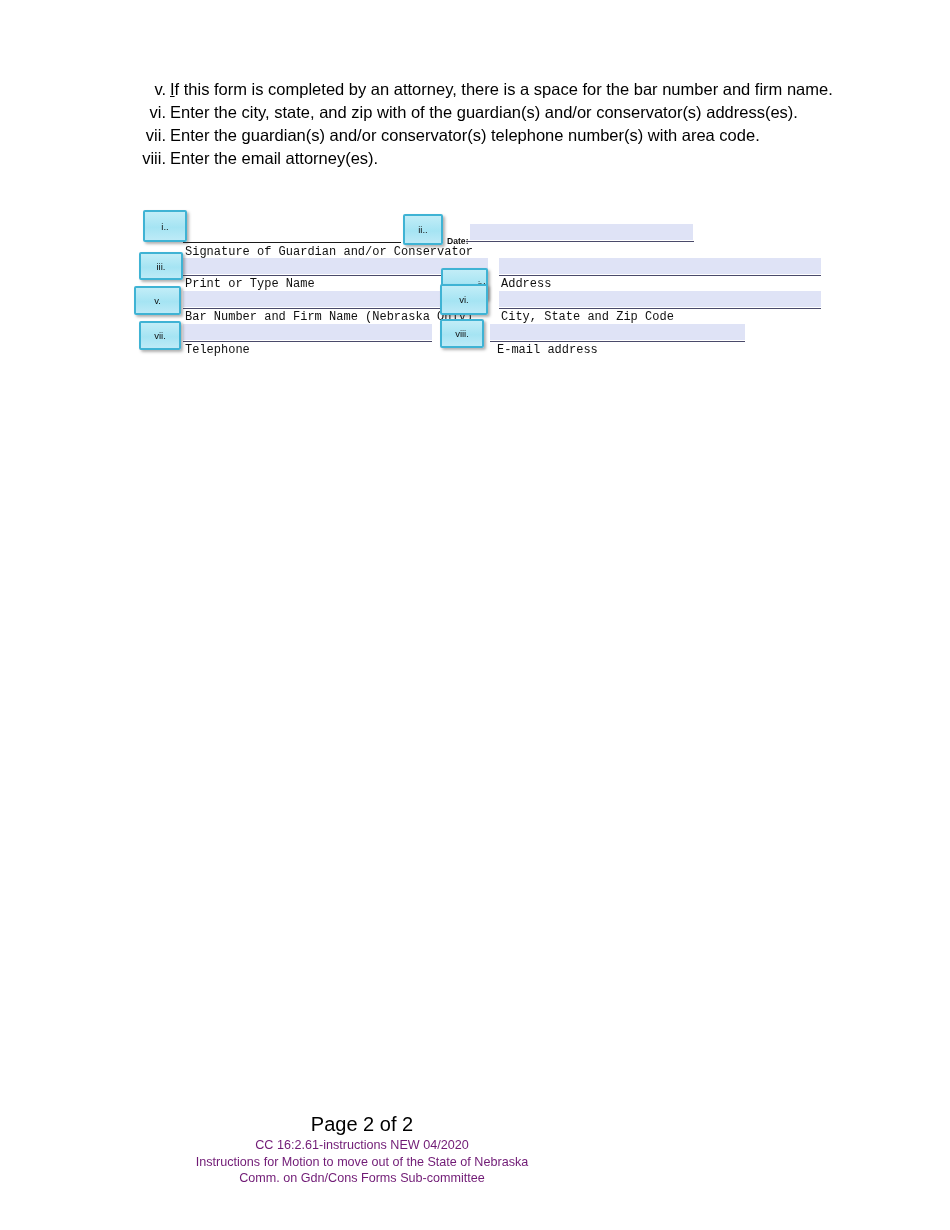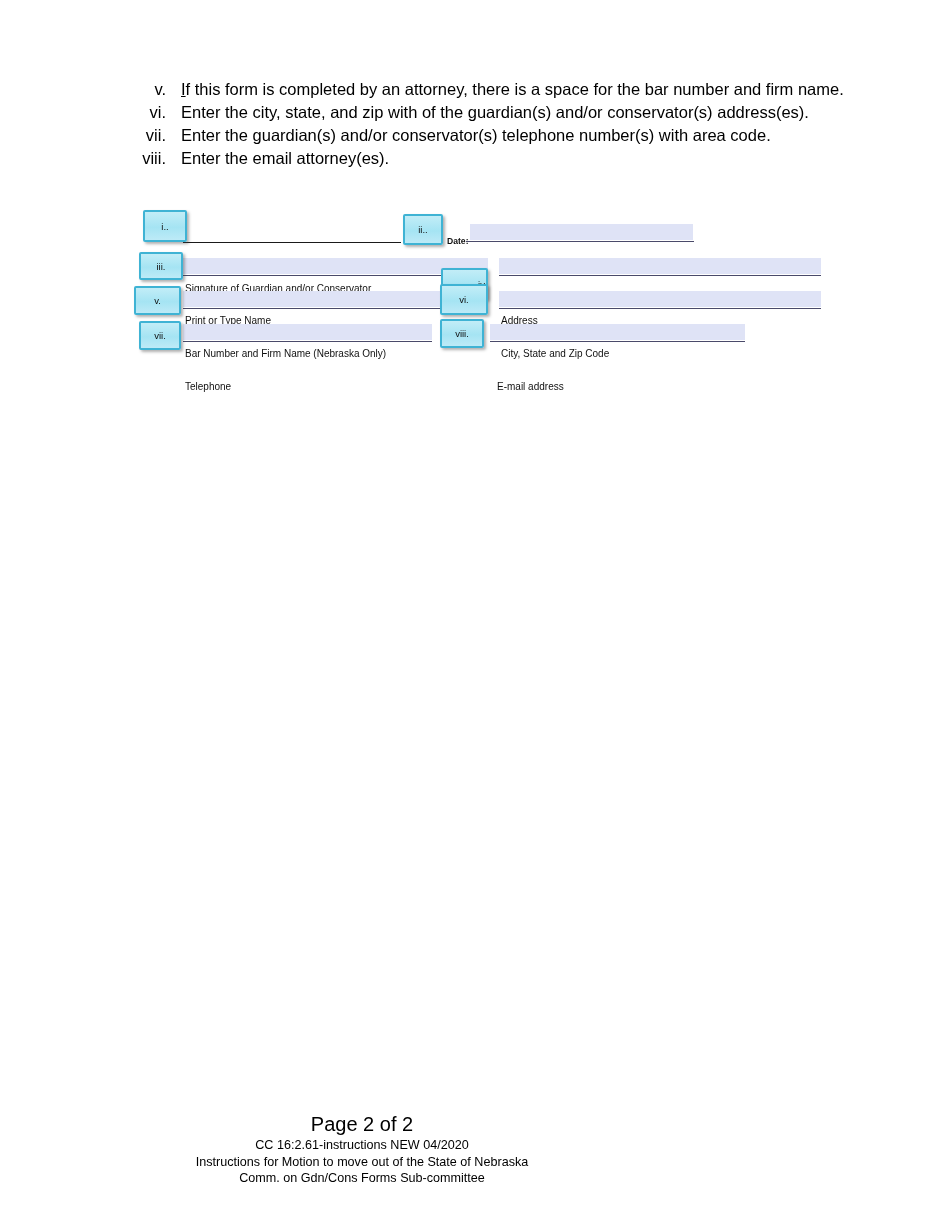--- a/index.html
+++ b/index.html
@@ -30,21 +30,21 @@
     height: 22px;
   }
   .instr-num {
     width: 56px;
     text-align: right;
     font-size: 16.5px;
     line-height: 22px;
     flex: 0 0 56px;
   }
   .instr-text {
-    margin-left: 15px;
+    margin-left: 4px;
     font-size: 16.5px;
     line-height: 22px;
     white-space: nowrap;
   }
   .instr-text .u1 {
     text-decoration: underline;
   }
 
   
   .form-block {
@@ -70,26 +70,25 @@
     background: #4a4a6a;
     height: 1px;
   }
   .field-line.dark {
     background: #1a1a1a;
     height: 1.4px;
   }
   
   .caption {
     position: absolute;
-    font-size: 10px;
+    font-size: 12px;
     line-height: 10px;
     color: #101010;
     white-space: nowrap;
-    font-family: Liberation Sans, sans-serif;
-    margin-top: 37px;
+    font-family: Liberation Mono, monospace;
   }
   .inline-label {
     position: absolute;
     font-size: 8.6px;
     line-height: 10px;
     color: #101010;
     white-space: nowrap;
     font-weight: bold;
   }
 
@@ -118,21 +117,21 @@
     text-align: center;
   }
   .footer-page {
     font-size: 20px;
     line-height: 25px;
     color: #000;
   }
   .footer-line {
     font-size: 12.6px;
     line-height: 16.5px;
-    color: #000000;
+    color: #701a75;
     white-space: nowrap;
   }
 </style>
 </head>
 <body>
 
 <div class="instructions">
 
   <div class="instr-row">
     <div class="instr-num">v.</div>

